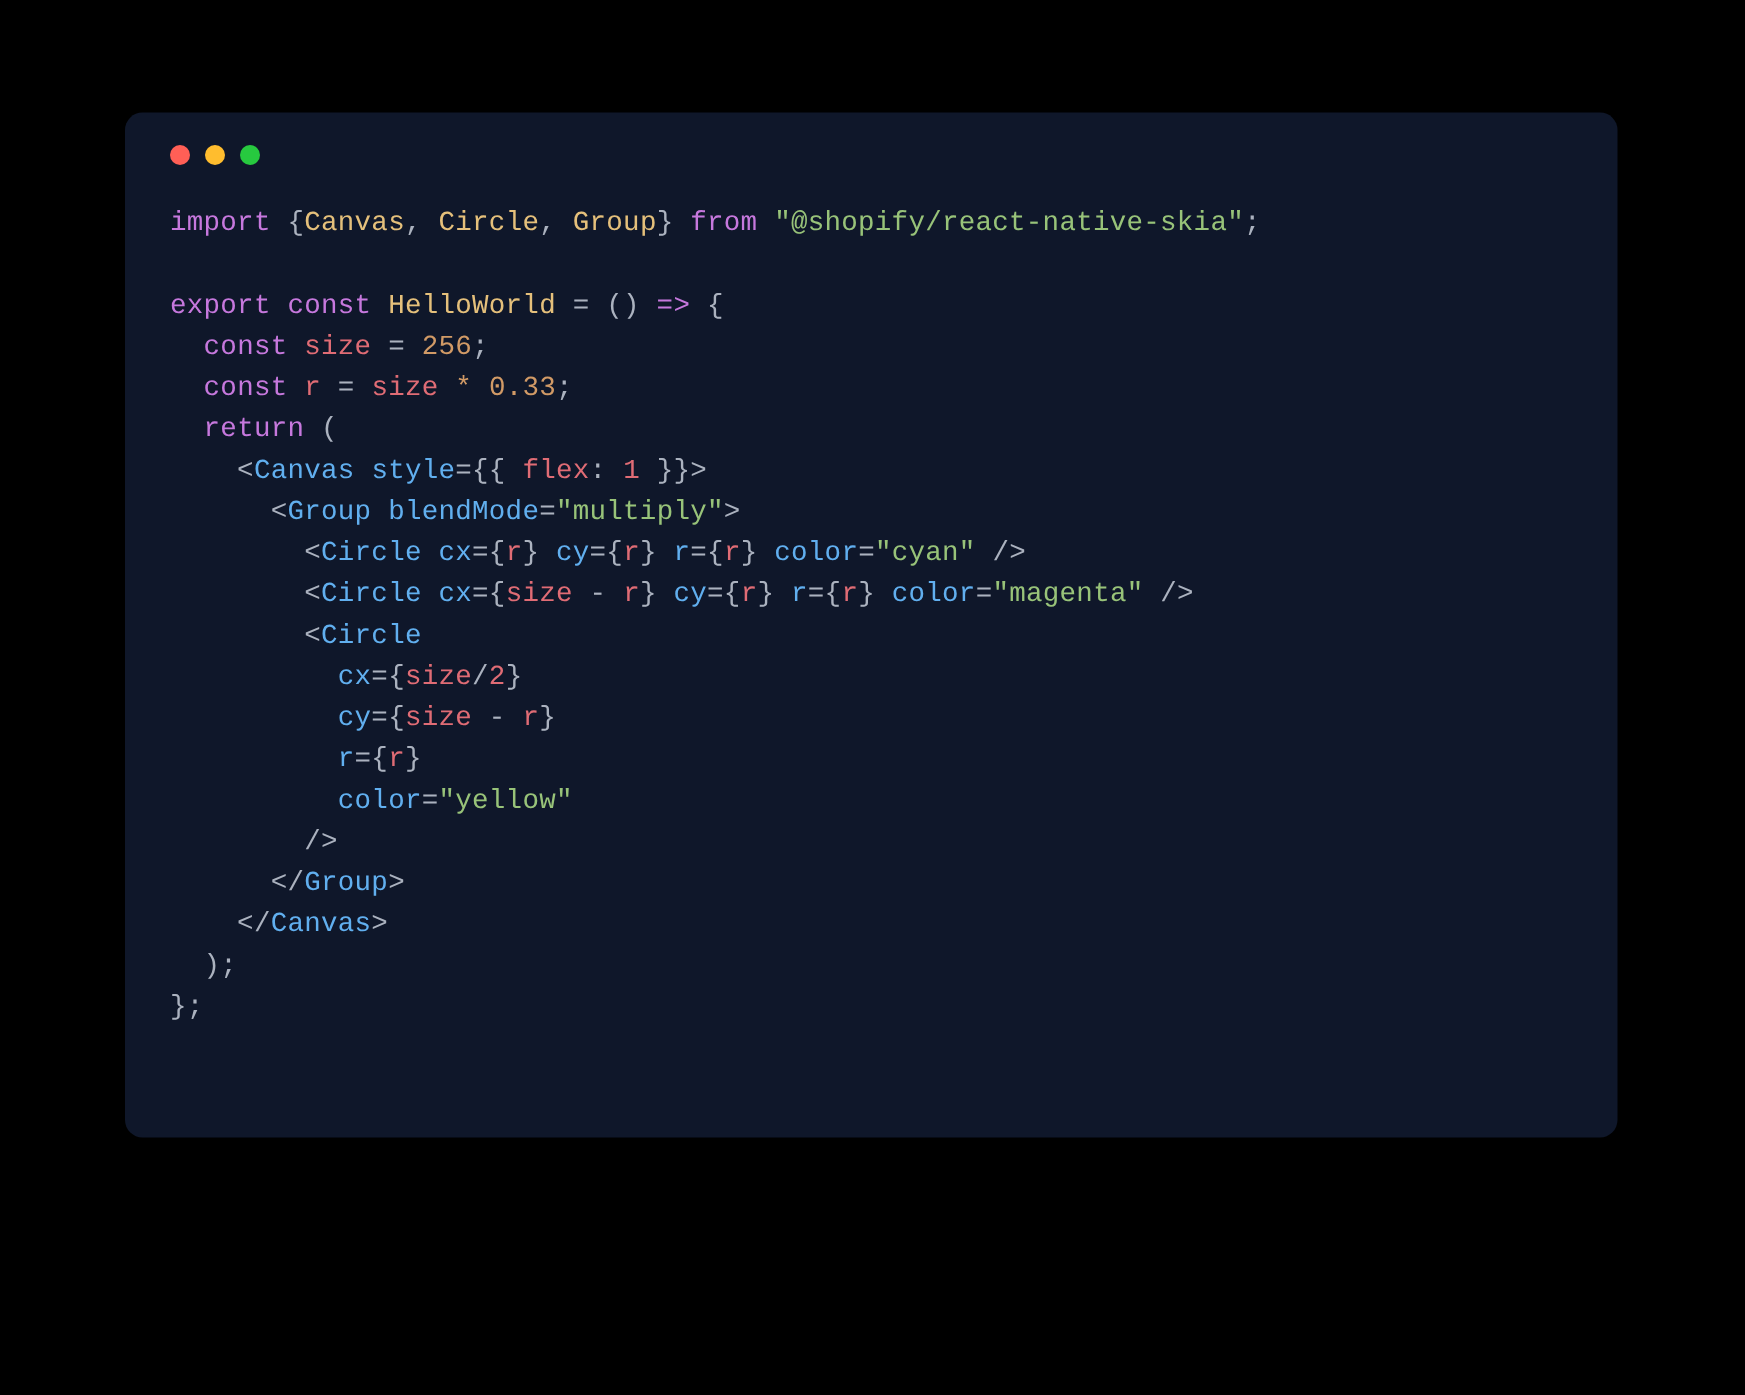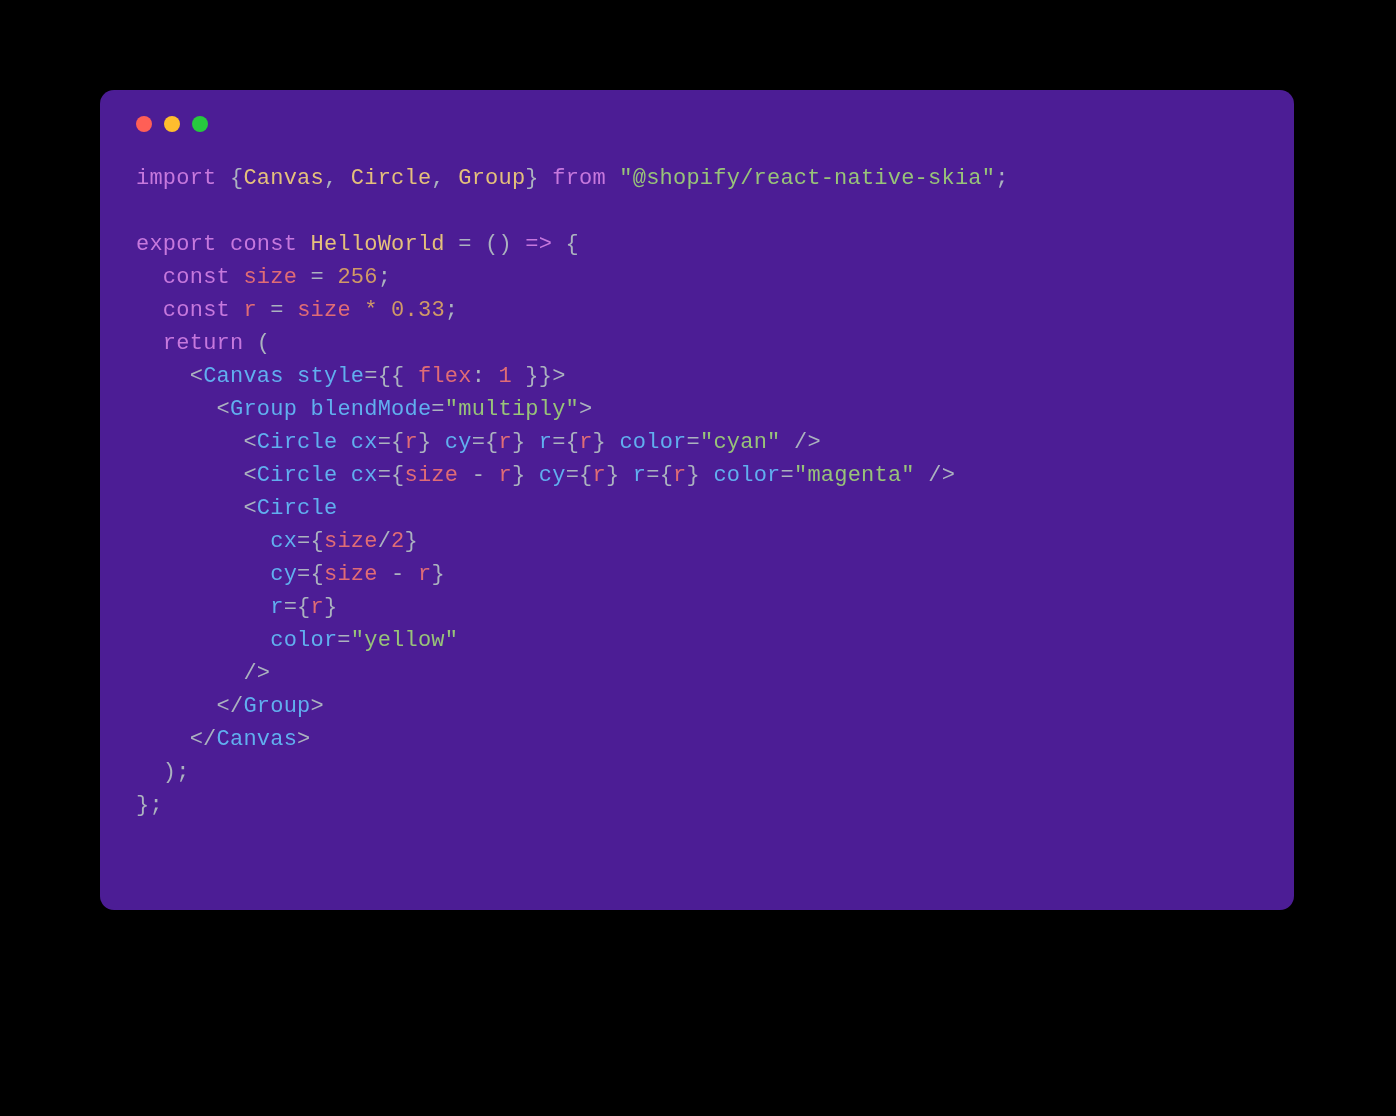--- a/index.html
+++ b/index.html
@@ -9,21 +9,21 @@
     width: 1396px;
     height: 1116px;
     overflow: hidden;
   }
   .window {
     position: absolute;
     left: 100px;
     top: 90px;
     width: 1194px;
     height: 820px;
-    background: #4c1d95;
+    background: #0f172a;
     border-radius: 14px;
     box-sizing: border-box;
     padding: 26px 36px 32px 36px;
     font-family: "SF Mono", ui-monospace, Menlo, Consolas, "Liberation Mono", monospace;
     font-size: 22px;
     line-height: 1.5;
   }
   .traffic {
     display: flex;
     gap: 12px;

